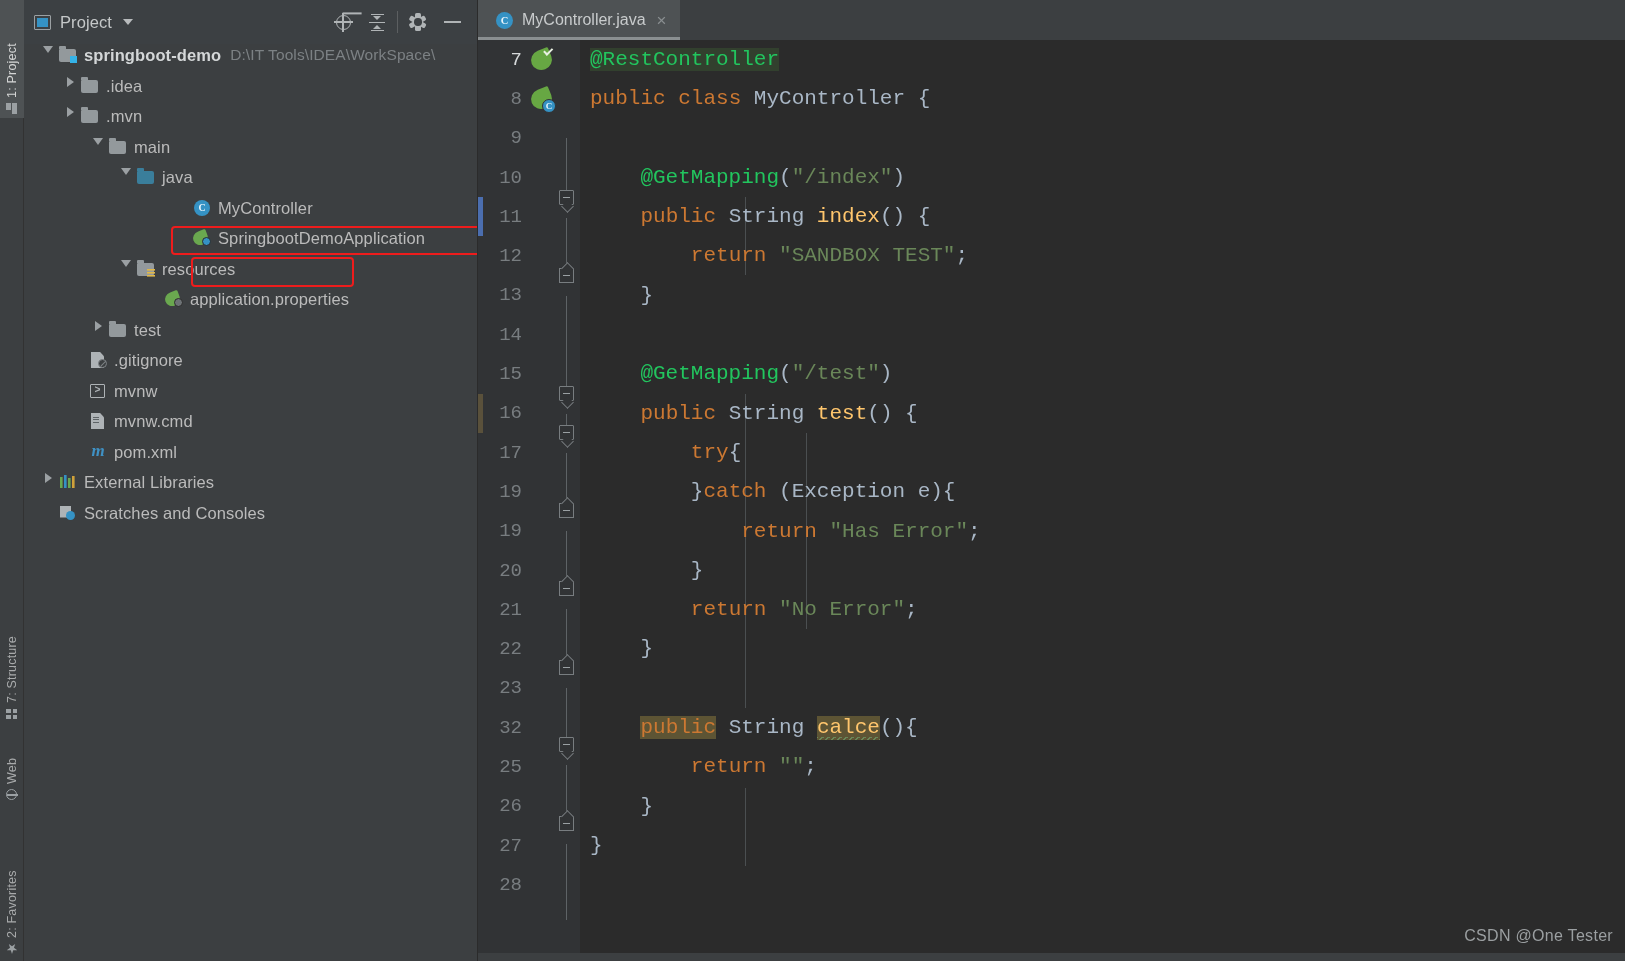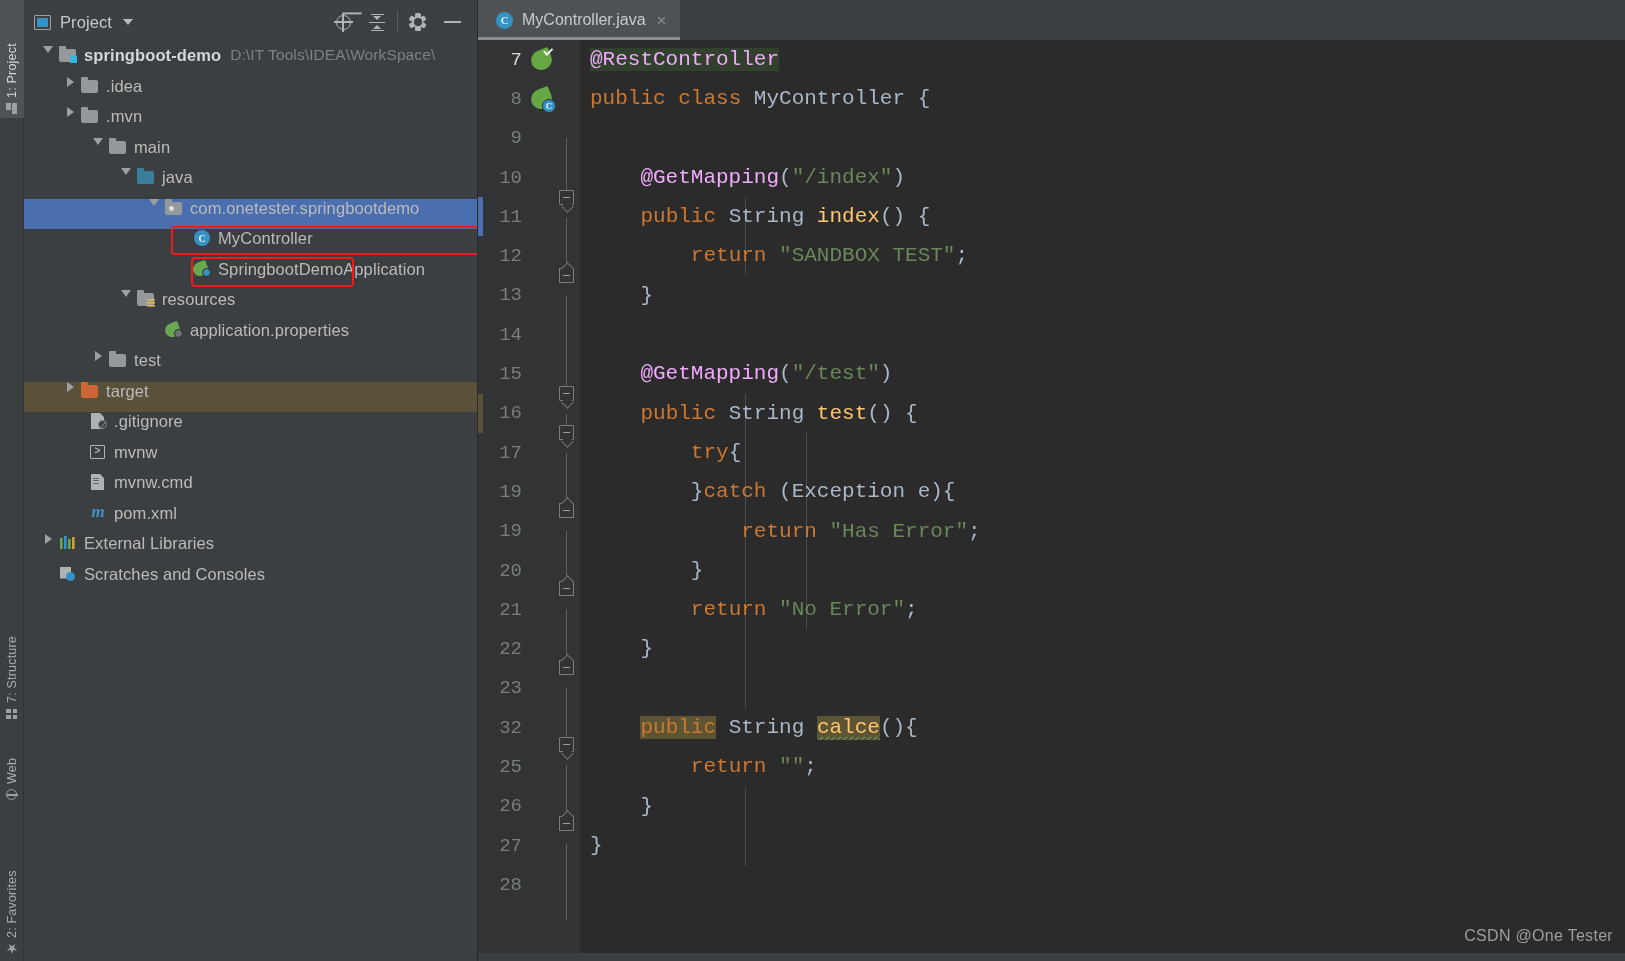--- a/index.html
+++ b/index.html
@@ -487,21 +487,21 @@
     height: 39.3px;
     line-height: 39.3px;
     white-space: pre;
     padding-left: 10px;
     position: relative;
   }
   .indent-guide {
     position:absolute; width:1.2px; background:#4b4f51; top:0; height:39.3px;
   }
   .kw { color:#cc7832; }
-  .anno { color:#f0abfc; }
+  .anno { color:#22c55e; }
   .typ { color:#a9b7c6; }
   .mth { color:#ffc66d; }
   .str { color:#6a8759; }
   .pun { color:#a9b7c6; }
   .plain { color:#a9b7c6; }
   .hl-green { background:#32402e; }
   .hl-olive { background:#5d5434; }
   .wavy {
     background-image:
       repeating-linear-gradient(135deg, #6a8759 0 1.4px, transparent 1.4px 3px);
@@ -625,29 +625,20 @@
 
       <div class="trow">
         <span style="width:92px;flex:0 0 92px"></span>
         <span class="twist open"></span>
         <span class="ticon">
             <span class="fo blue"></span>
           </span>
         <span class="tlabel">java</span>
       </div>
 
-      <div class="trow sel">
-        <span style="width:120px;flex:0 0 120px"></span>
-        <span class="twist open"></span>
-        <span class="ticon">
-            <span class="fo"></span>
-            <span class="fo-src-mark"></span>
-          </span>
-        <span class="tlabel">com.onetester.springbootdemo</span>
-      </div>
 
       <div class="trow">
         <span style="width:168px;flex:0 0 168px"></span>
         <span class="ticon">
             <span class="cls">C</span>
           </span>
         <span class="tlabel">MyController</span>
       </div>
 
       <div class="trow">
@@ -680,28 +671,20 @@
 
       <div class="trow">
         <span style="width:64px;flex:0 0 64px"></span>
         <span class="twist closed"></span>
         <span class="ticon">
             <span class="fo"></span>
           </span>
         <span class="tlabel">test</span>
       </div>
 
-      <div class="trow target-hl">
-        <span style="width:36px;flex:0 0 36px"></span>
-        <span class="twist closed"></span>
-        <span class="ticon">
-            <span class="fo orange"></span>
-          </span>
-        <span class="tlabel">target</span>
-      </div>
 
       <div class="trow">
         <span style="width:64px;flex:0 0 64px"></span>
         <span class="ticon">
             <span class="doc"></span>
             <span class="doc-ban"></span>
           </span>
         <span class="tlabel">.gitignore</span>
       </div>
 

